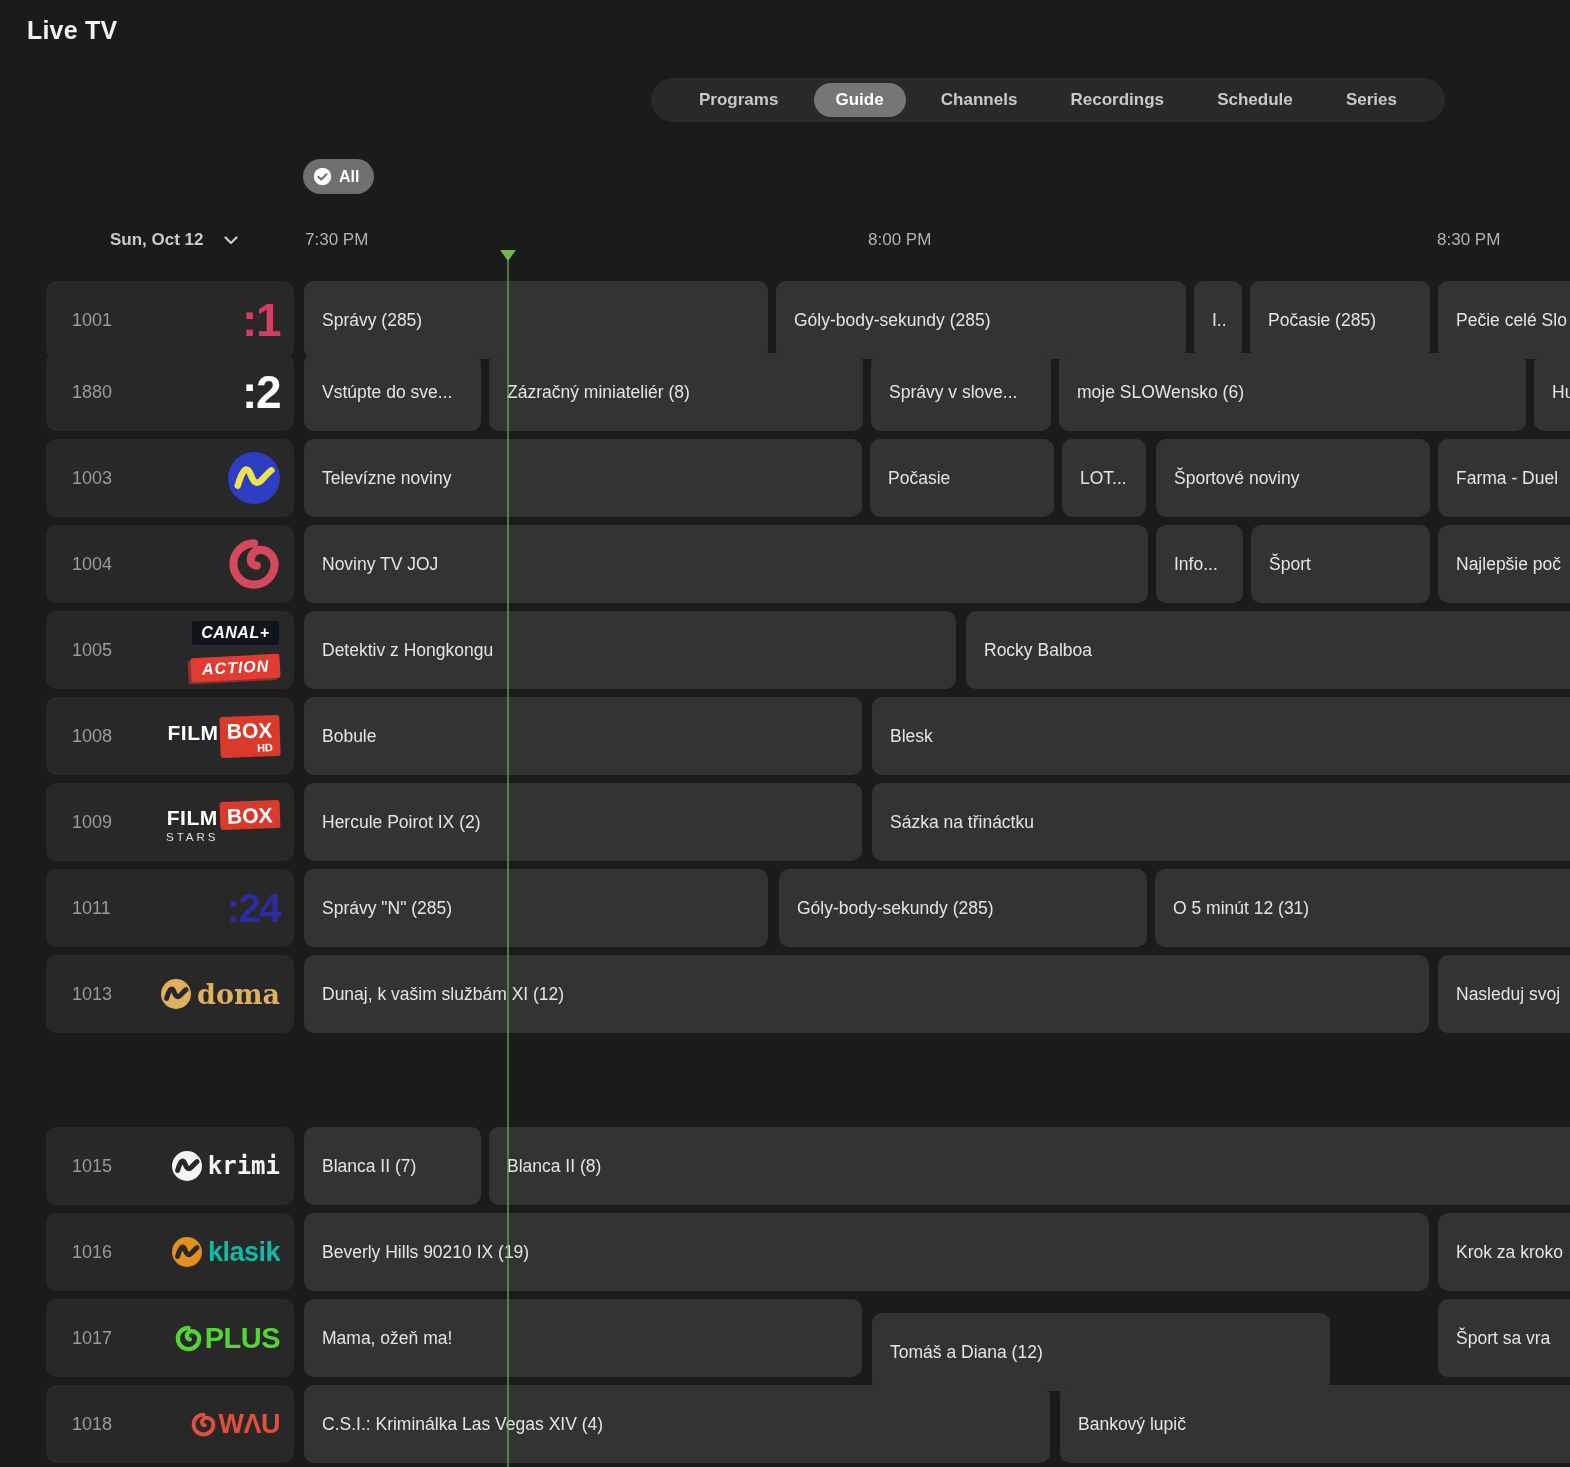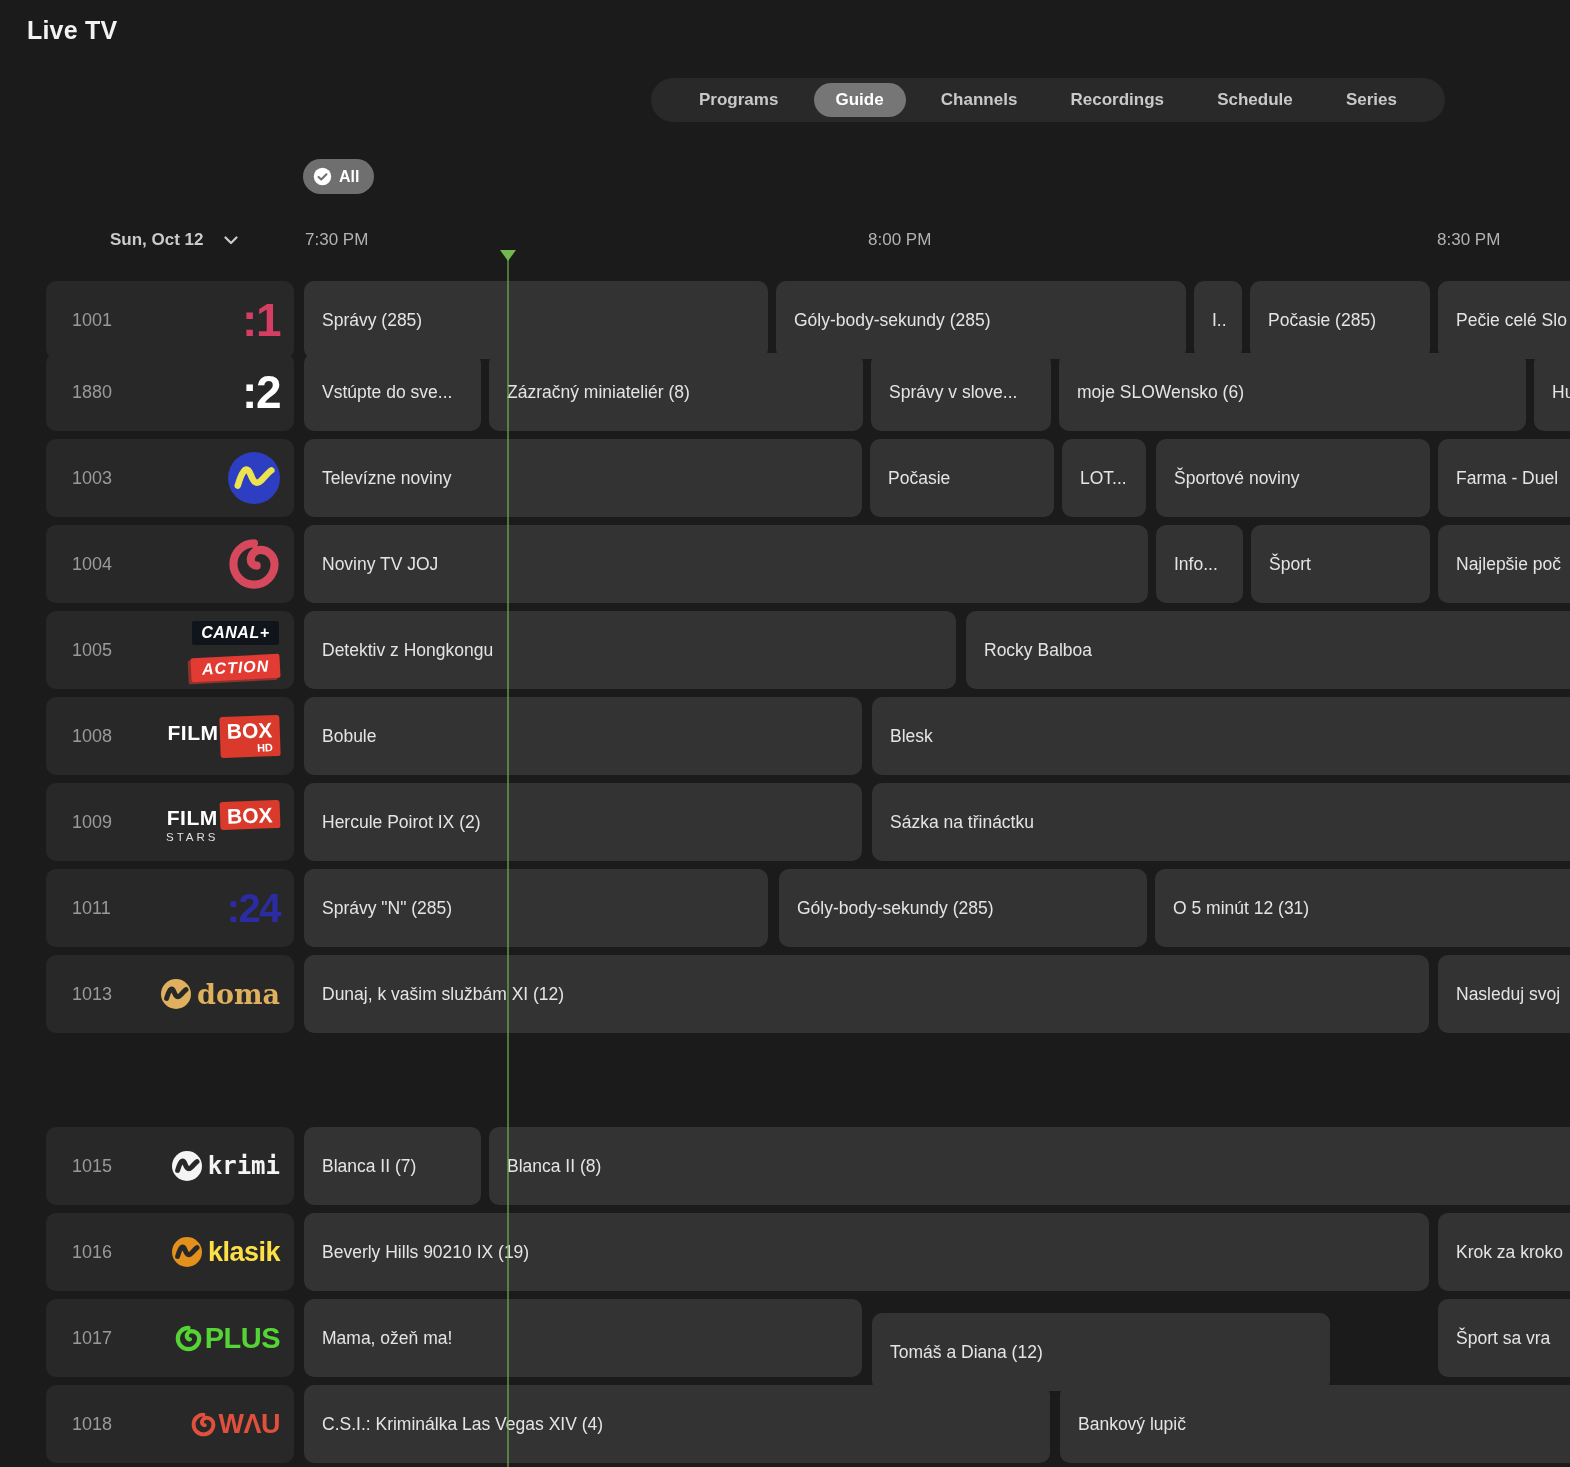--- a/index.html
+++ b/index.html
@@ -324,21 +324,21 @@
     </div>
     <div class="row" style="top: 1213px;">
       <div class="chcell">
         <span class="chnum">1016</span>
         <div class="chlogo">
           <span class="cwt">
             <svg width="30" height="30" viewBox="0 0 48 48">
     <circle cx="24" cy="24" r="24" fill="#e3901d"></circle>
     <path d="M9 31 C14 14 18 13 21 21 C24 29 27 30 31 26 C34 23 37 19 40 17" fill="none" stroke="#282828" stroke-width="8" stroke-linecap="round"></path>
             </svg>
-      <span class="cwt-label sans" style="color:#fde047">klasik</span>
+      <span class="cwt-label sans" style="color:#14b8a6">klasik</span>
           </span>
         </div>
       </div>
       <div class="prog" style="left: 304px; width: 1125px;">
         <span>Beverly Hills 90210 IX (19)</span>
       </div>
       <div class="prog" style="left: 1438px; width: 230px;">
         <span>Krok za kroko</span>
       </div>
     </div>

